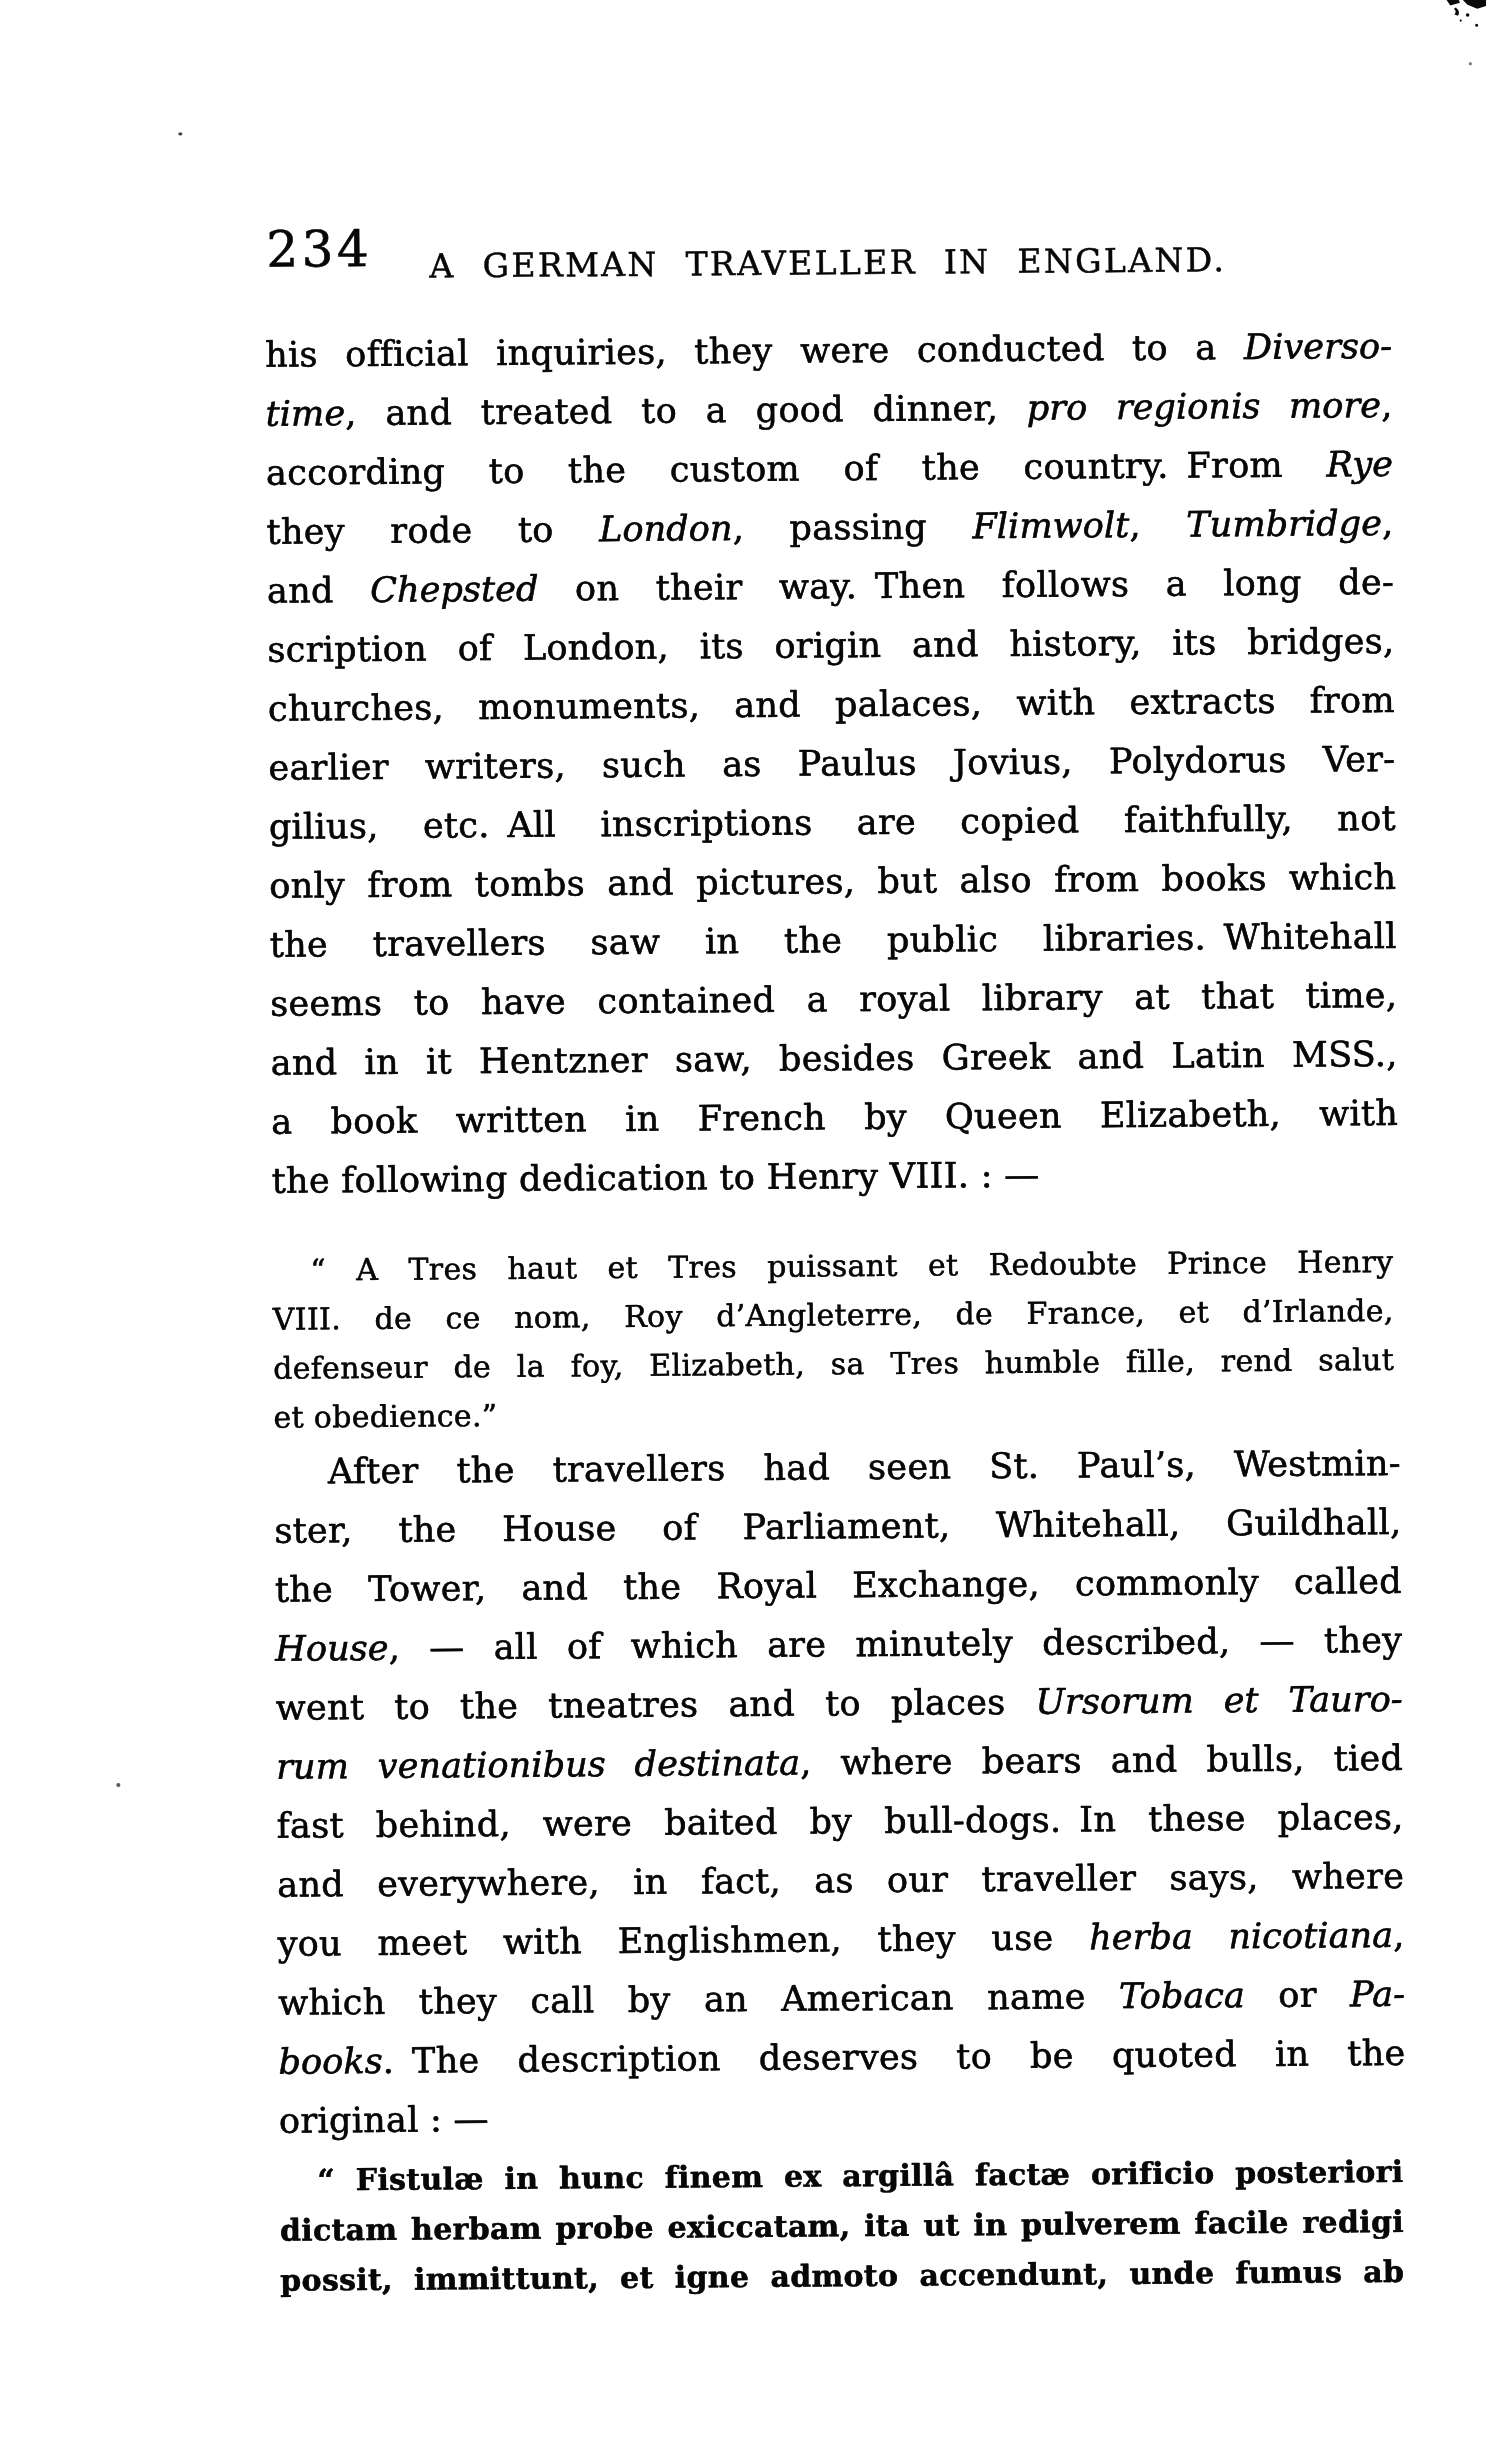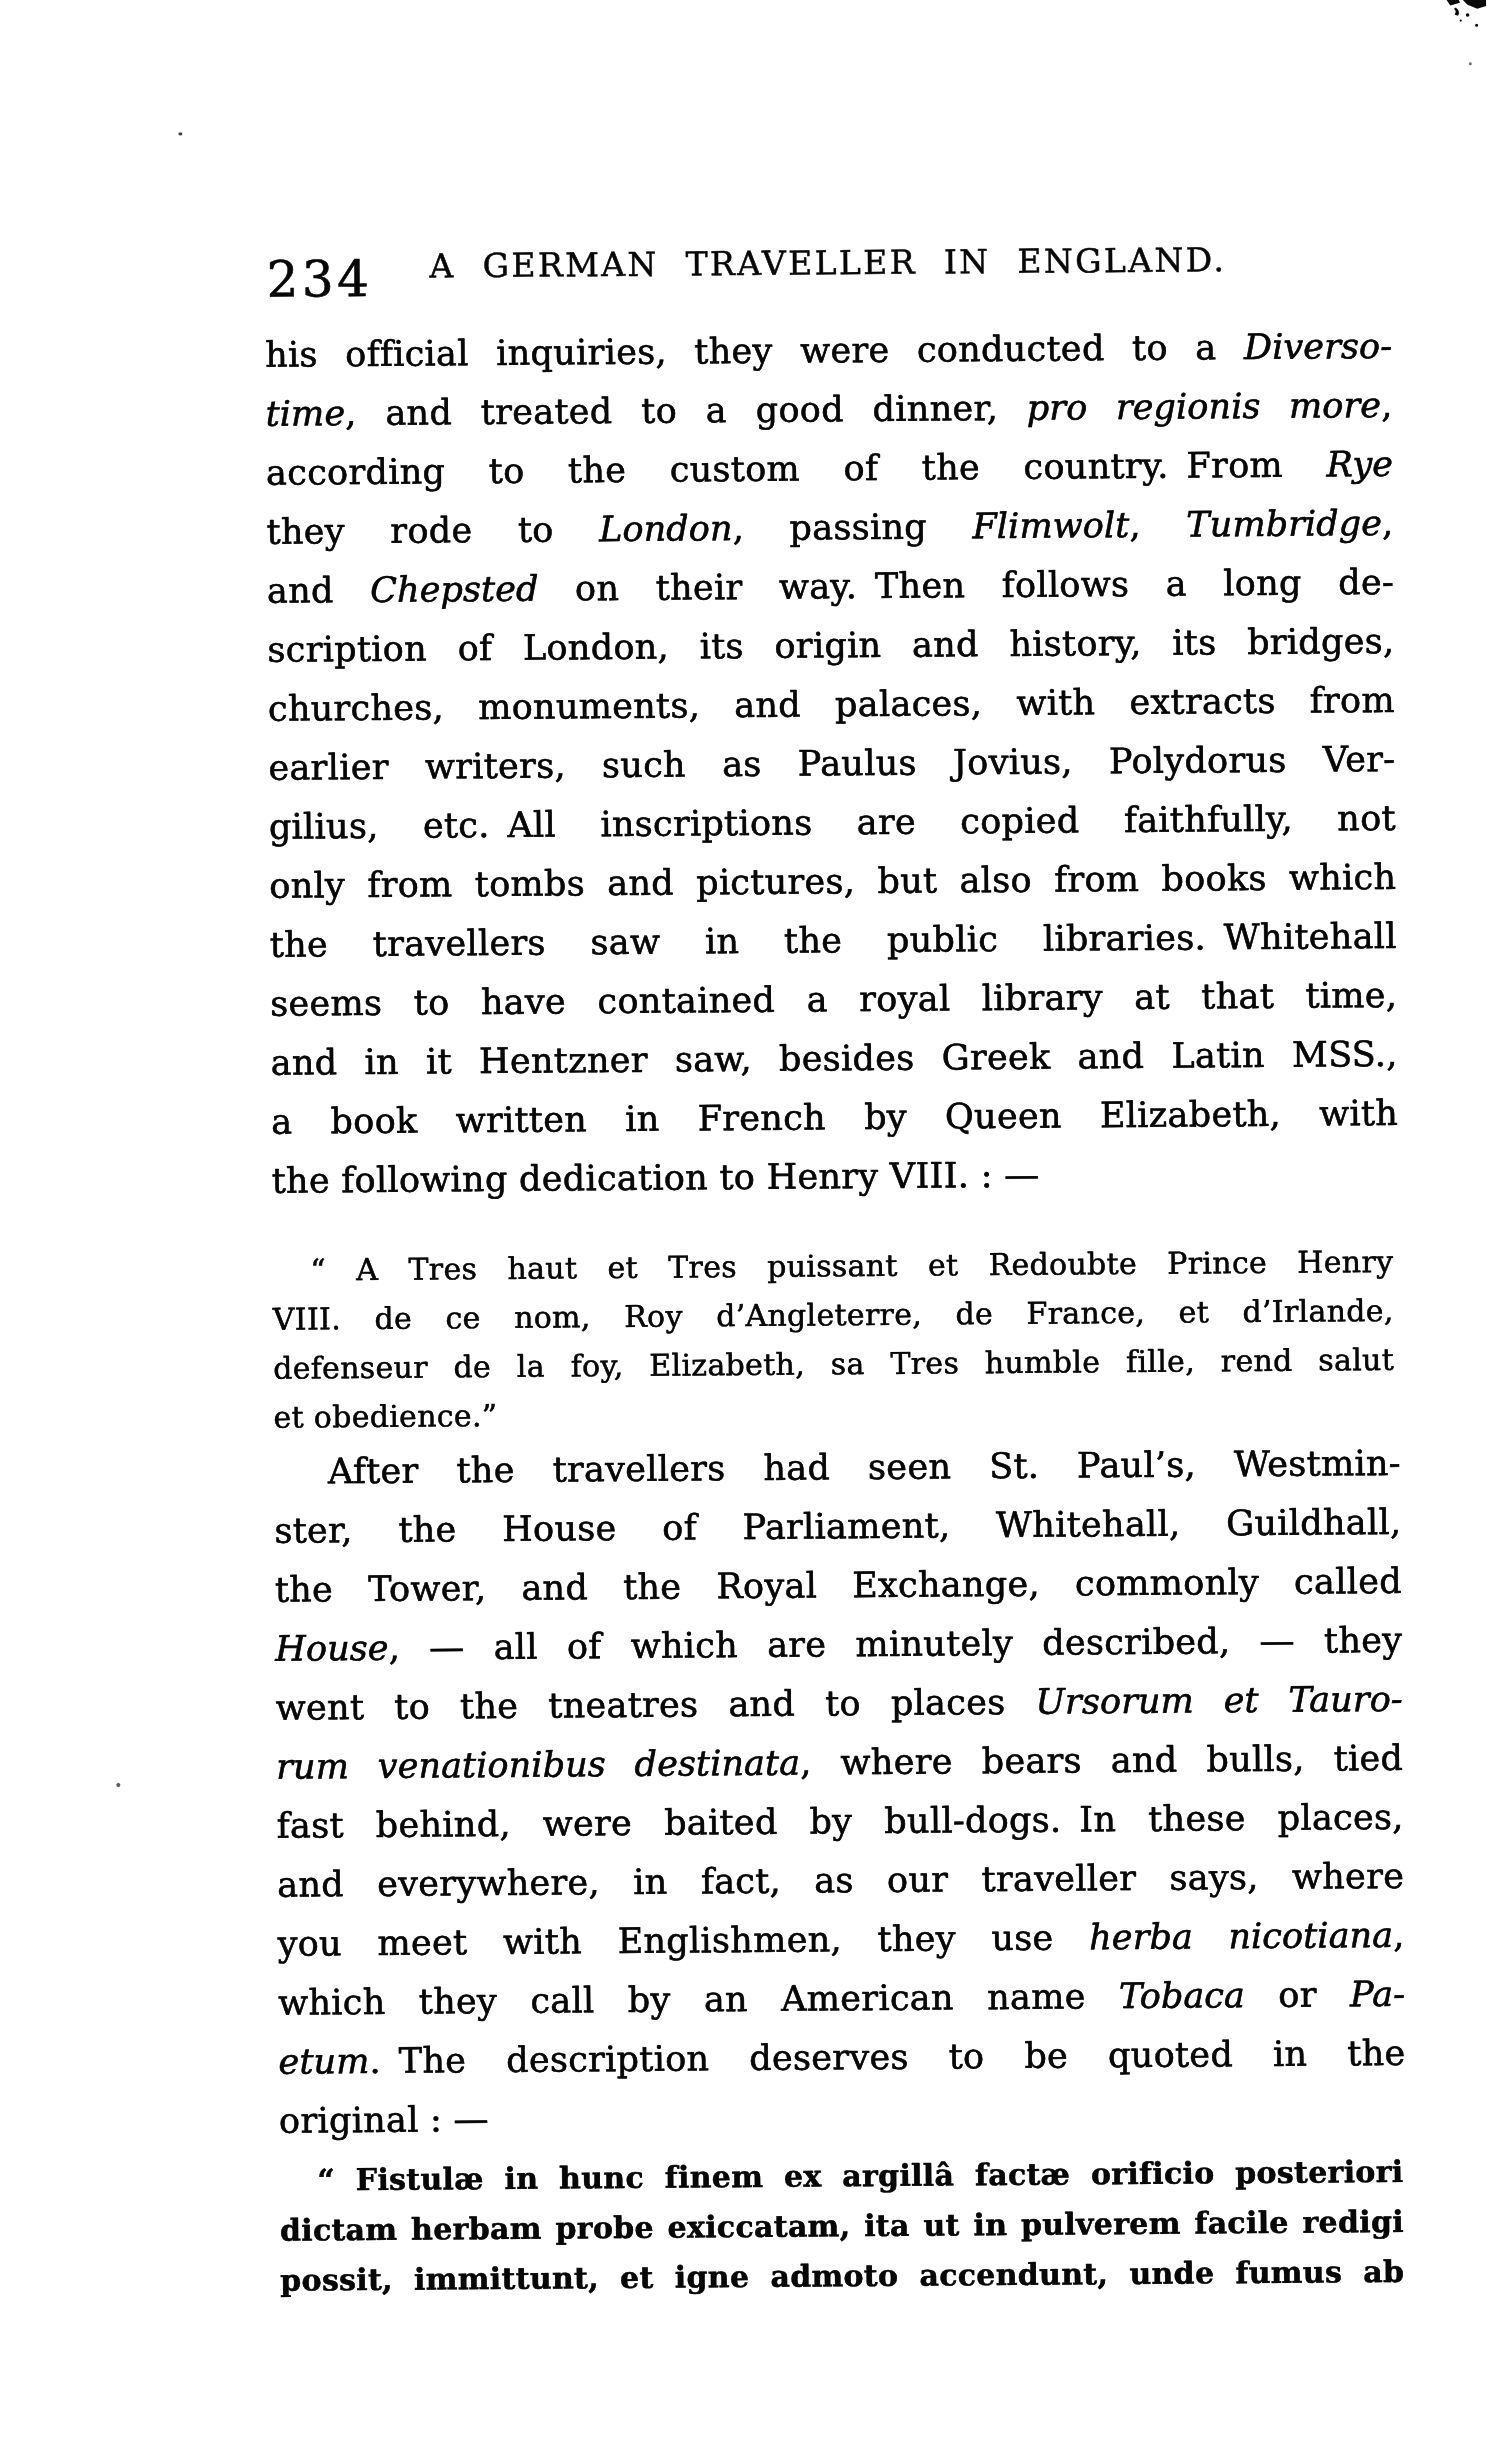--- a/index.html
+++ b/index.html
@@ -10,21 +10,21 @@
     position:relative;
     overflow:hidden;
     font-family:"DejaVu Serif","Liberation Serif",serif;
     color:#070707;
   }
   .content { position:absolute; left:0; top:0; width:1496px; height:2462px;
     transform:rotate(-0.45deg); transform-origin:50% 50%; }
 
   
   .hdr-num {
-    position:absolute; left:274px; top:250px;
+    position:absolute; left:274px; top:220px;
     font-size:50px; line-height:52px; letter-spacing:3.5px;
     -webkit-text-stroke:0.6px currentColor;
   }
   .hdr-title {
     position:absolute; left:272px; top:246px; width:1127px;
     text-align:center;
     font-size:33px; line-height:35px;
     letter-spacing:2.4px; word-spacing:14px;
     -webkit-text-stroke:0.5px currentColor;
   }
@@ -107,21 +107,21 @@
       <div class="line ind"><span>After the travellers had seen St. Paul’s, Westmin-</span></div>
       <div class="line"><span>ster, the House of Parliament, Whitehall, Guildhall,</span></div>
       <div class="line"><span>the Tower, and the Royal Exchange, commonly called</span></div>
       <div class="line"><i>House</i><span>, — all of which are minutely described, — they</span></div>
       <div class="line"><span>went to the tneatres and to places </span><i>Ursorum et Tauro-</i></div>
       <div class="line"><i>rum venationibus destinata</i><span>, where bears and bulls, tied</span></div>
       <div class="line"><span>fast behind, were baited by bull-dogs. In these places,</span></div>
       <div class="line"><span>and everywhere, in fact, as our traveller says, where</span></div>
       <div class="line"><span>you meet with Englishmen, they use </span><i>herba nicotiana</i><span>,</span></div>
       <div class="line"><span>which they call by an American name </span><i>Tobaca</i><span> or </span><i>Pa-</i></div>
-      <div class="line"><i>etum</i><span>. The description deserves to be quoted in the</span></div>
+      <div class="line"><i>books</i><span>. The description deserves to be quoted in the</span></div>
       <div class="line no-j"><span>original : —</span></div>
     </div>
   <div class="block extract q2">
       <div class="line ind"><span>“ Fistulæ in hunc finem ex argillâ factæ orificio posteriori</span></div>
       <div class="line"><span>dictam herbam probe exiccatam, ita ut in pulverem facile redigi</span></div>
       <div class="line"><span>possit, immittunt, et igne admoto accendunt, unde fumus ab</span></div>
     </div>
 
 </div>
 

